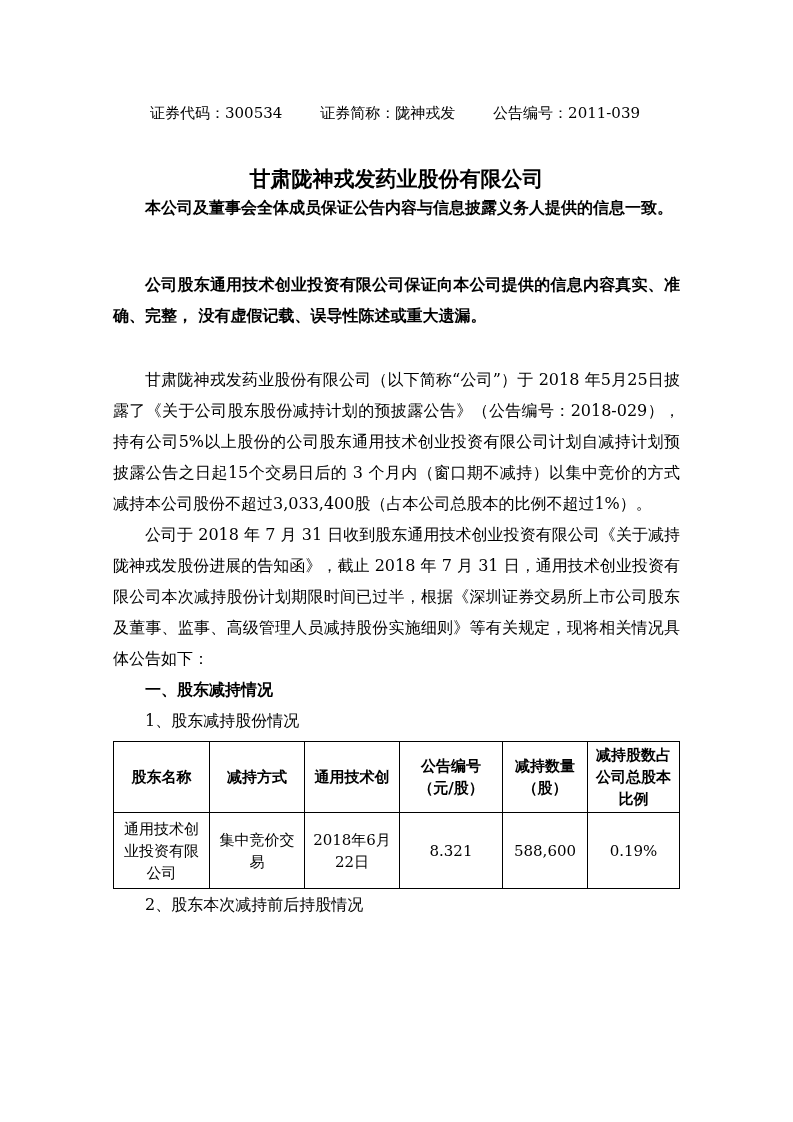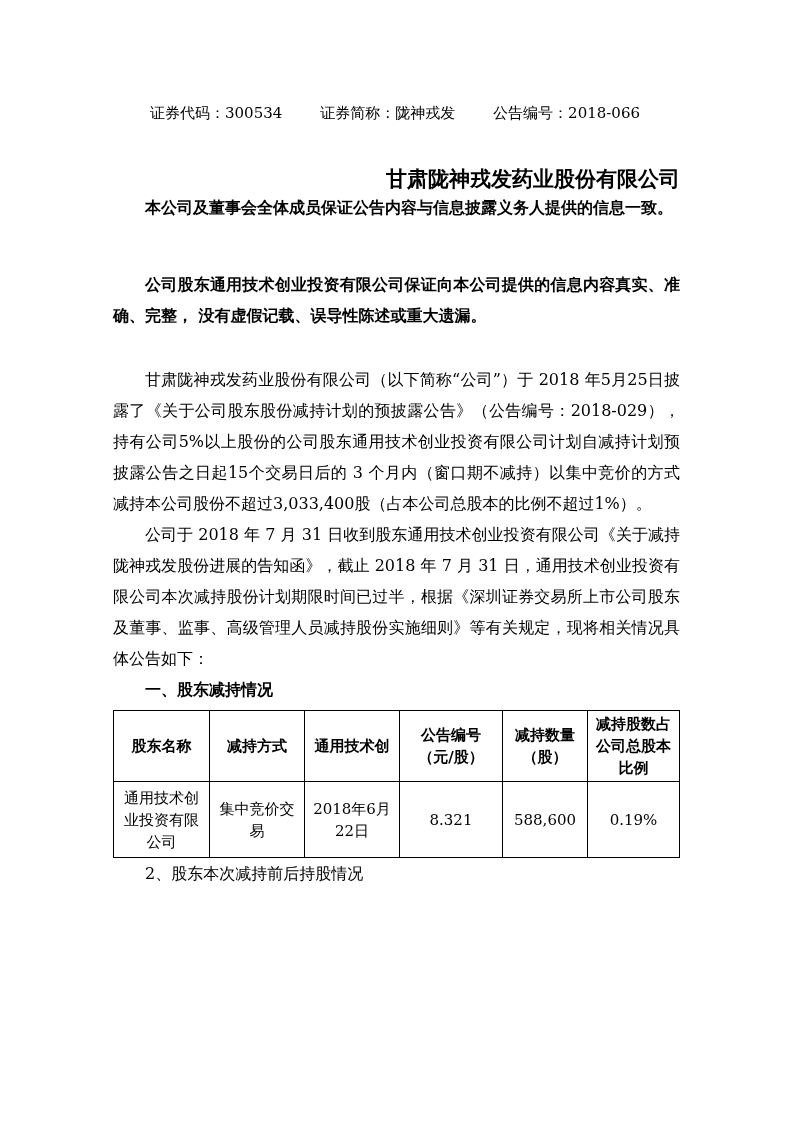--- a/index.html
+++ b/index.html
@@ -18,21 +18,21 @@
   .doc-header {
     display: flex;
     justify-content: space-between;
     margin: 0 40px 0 37px;
     font-size: 15px;
     line-height: 20px;
     white-space: nowrap;
   }
   .company-title {
     margin: 42px 0 0 0;
-    text-align: right;
+    text-align: center;
     font-size: 21px;
     font-weight: bold;
     line-height: 27px;
   }
   .subject-title {
     margin: 15px 0 0 0;
     text-align: center;
     font-size: 21px;
     font-weight: bold;
     line-height: 27px;
@@ -78,32 +78,33 @@
   .source-note { margin-top: 14px; }
 </style>
 </head>
 <body>
 
 <div class="page">
 
   <div class="doc-header">
     <span>证券代码：300534</span>
     <span>证券简称：陇神戎发</span>
-    <span>公告编号：2018-066</span>
+    <span>公告编号：2011-039</span>
   </div>
 
   <h1 class="company-title">甘肃陇神戎发药业股份有限公司</h1>
 
   <p class="bold indent">本公司及董事会全体成员保证公告内容与信息披露义务人提供的信息一致。</p>
   <p class="bold indent decl-first">公司股东通用技术创业投资有限公司保证向本公司提供的信息内容真实、准确、完整， 没有虚假记载、误导性陈述或重大遗漏。</p>
 
   <p class="indent body-first">甘肃陇神戎发药业股份有限公司（以下简称“公司”）于 2018 年5月25日披露了《关于公司股东股份减持计划的预披露公告》（公告编号：2018-029），持有公司5%以上股份的公司股东通用技术创业投资有限公司计划自减持计划预披露公告之日起15个交易日后的 3 个月内（窗口期不减持）以集中竞价的方式减持本公司股份不超过3,033,400股（占本公司总股本的比例不超过1%）。</p>
   <p class="indent">公司于 2018 年 7 月 31 日收到股东通用技术创业投资有限公司《关于减持陇神戎发股份进展的告知函》，截止 2018 年 7 月 31 日，通用技术创业投资有限公司本次减持股份计划期限时间已过半，根据《深圳证券交易所上市公司股东及董事、监事、高级管理人员减持股份实施细则》等有关规定，现将相关情况具体公告如下：</p>
 
   <p class="section-heading">一、股东减持情况</p>
+  <p class="sub-heading">1、股东减持股份情况</p>
 
   <table class="reduction-table">
     <colgroup>
       <col style="width:96px">
       <col style="width:95px">
       <col style="width:95px">
       <col style="width:103px">
       <col style="width:85px">
       <col style="width:92px">
     </colgroup>

